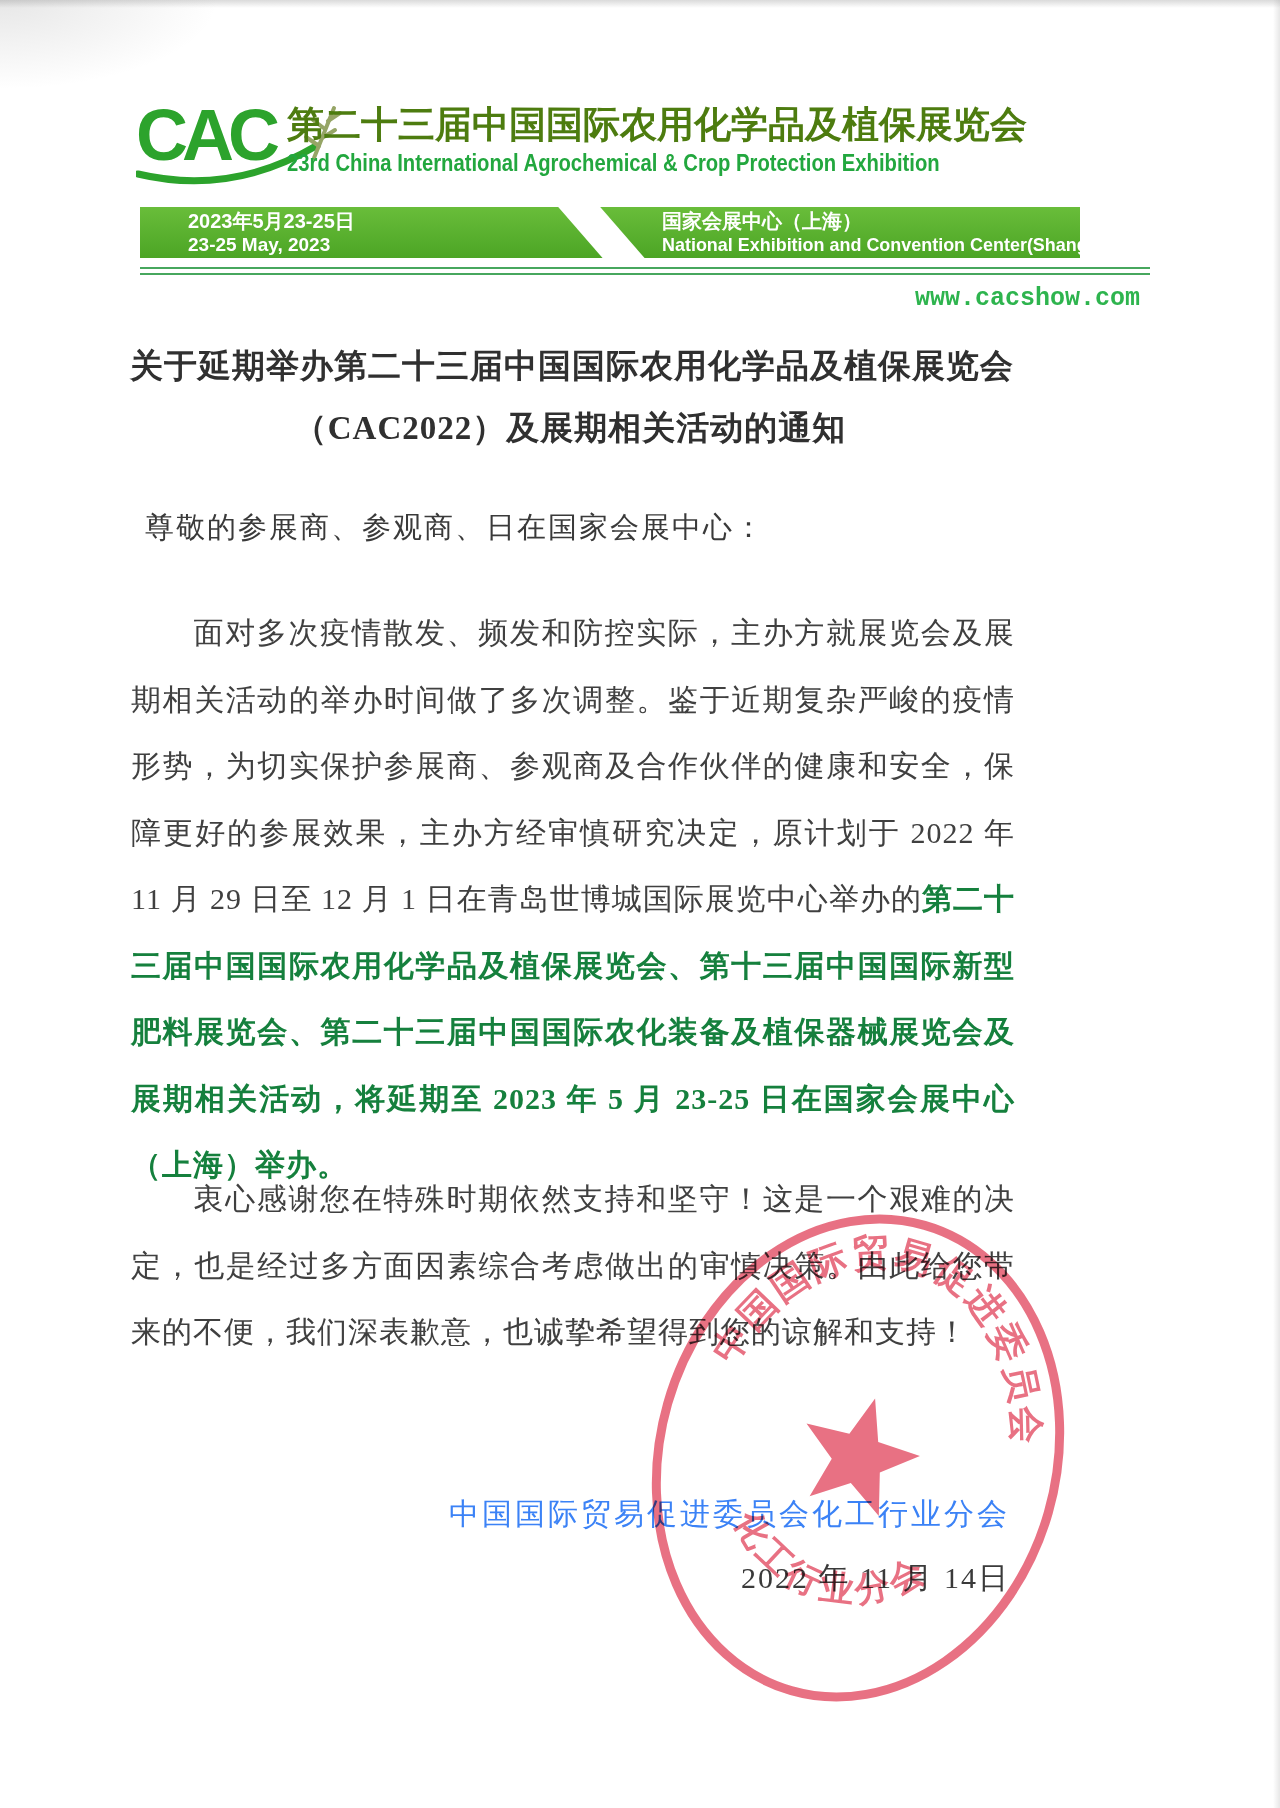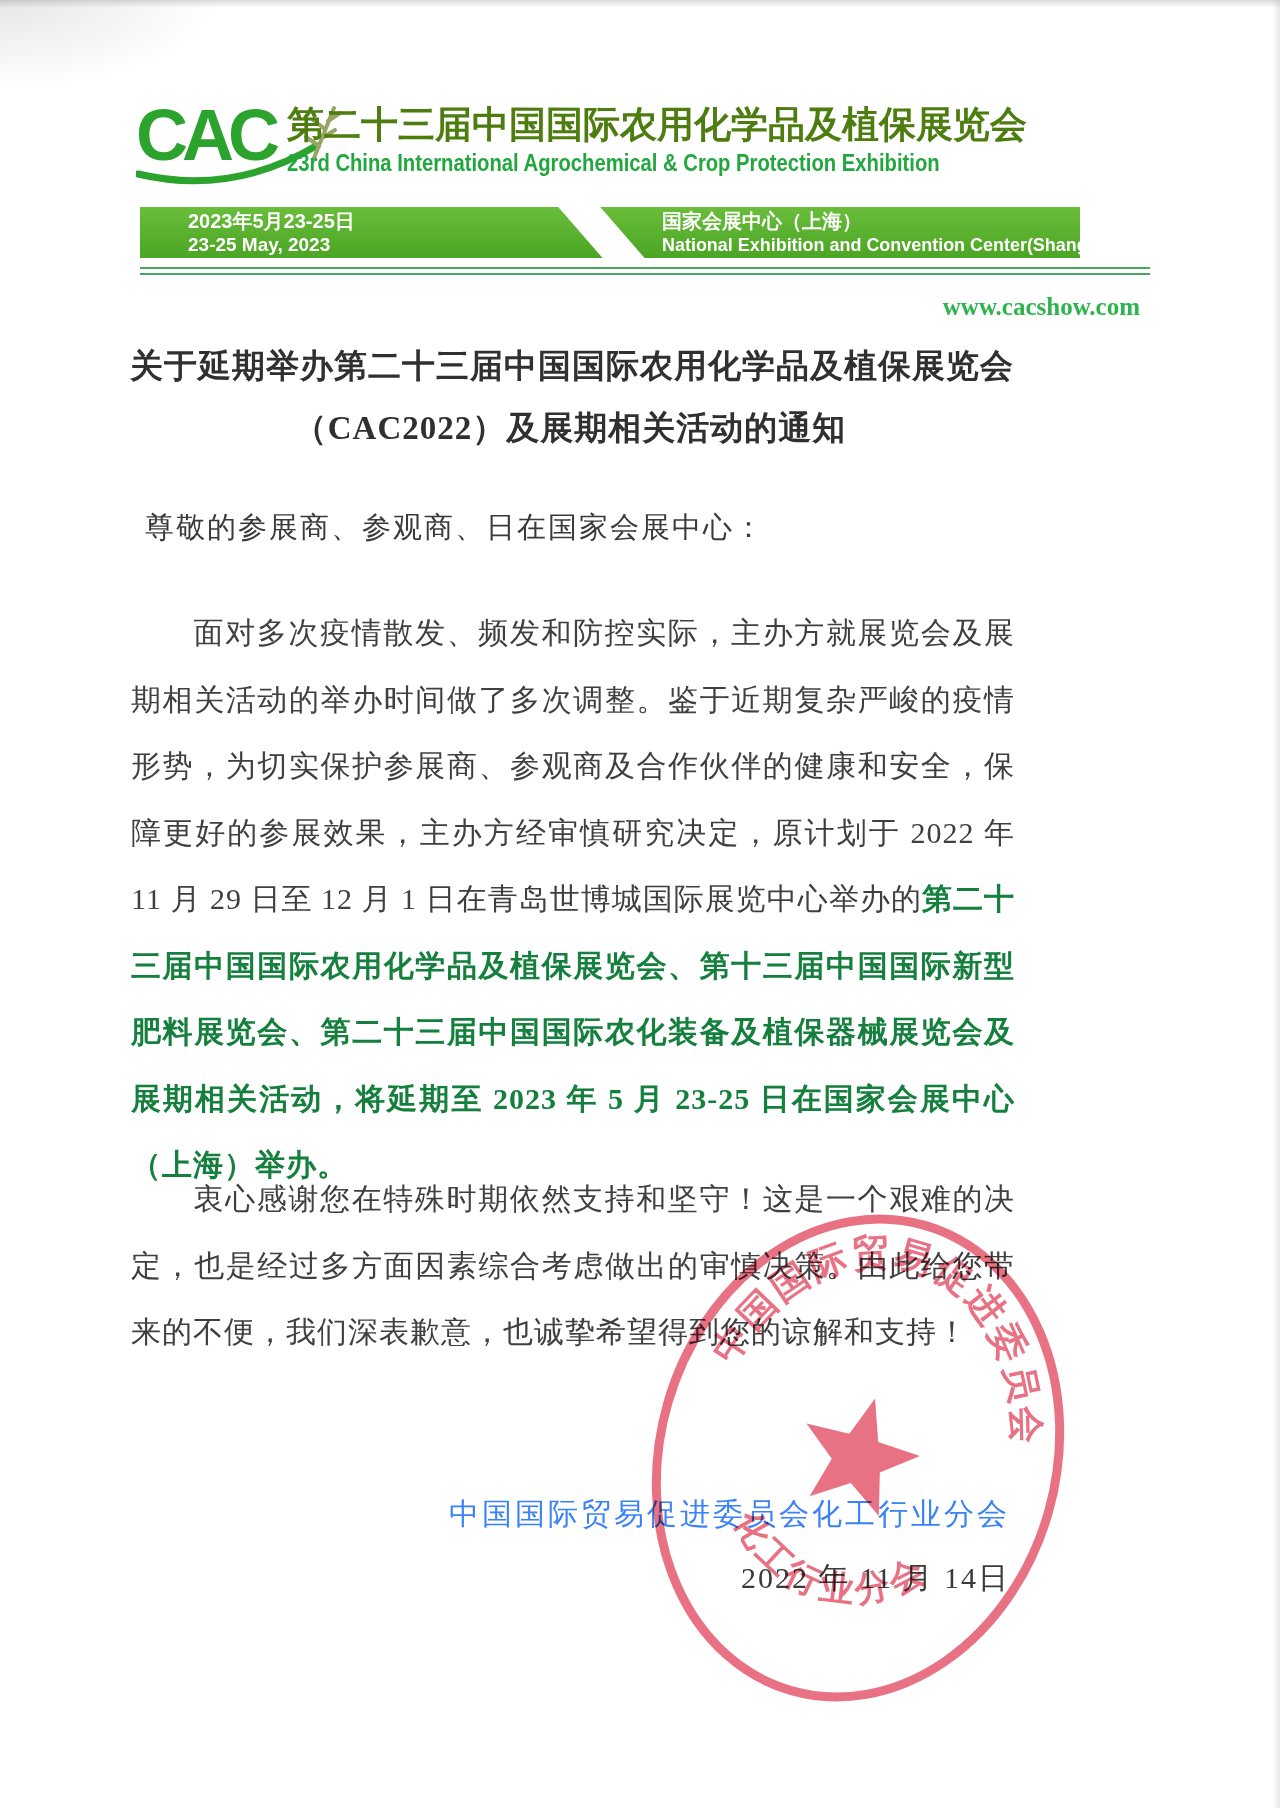--- a/index.html
+++ b/index.html
@@ -43,22 +43,22 @@
   .banner-slash{position:absolute;left:413px;top:-6px;width:42px;height:70px;
     background:#ffffff;transform:skewX(41deg);transform-origin:top left;}
   .banner-right{position:absolute;left:522px;top:3px;line-height:23px;font-weight:bold;white-space:nowrap;}
   .banner-right .l1{font-size:20px;}
   .banner-right .l2{font-size:18.5px;transform:scaleX(.97);transform-origin:left center;}
   .header-rule{
     position:absolute;left:140px;top:267px;width:1010px;height:4px;
     border-top:2px solid #47a75e;border-bottom:2px solid #47a75e;
   }
   .website{
-    position:absolute;top:293px;left:140px;width:1000px;text-align:right;
-    font-family:Liberation Serif, serif;
+    position:absolute;top:284px;left:140px;width:1000px;text-align:right;
+    font-family:Liberation Mono, monospace;
     font-weight:bold;font-size:25px;color:#2eb44e;
   }
 
   
   .doc-title{position:absolute;left:130px;width:880px;text-align:center;
     font-weight:bold;font-size:33px;color:#303030;letter-spacing:1px;white-space:nowrap;}
   .doc-title.line1{top:344px;}
   .doc-title.line2{top:406px;}
   .salutation{position:absolute;left:145px;top:508px;font-size:29px;color:#3a3a3a;letter-spacing:2px;}
   .para{position:absolute;left:131px;width:884px;font-size:30px;line-height:66.5px;

